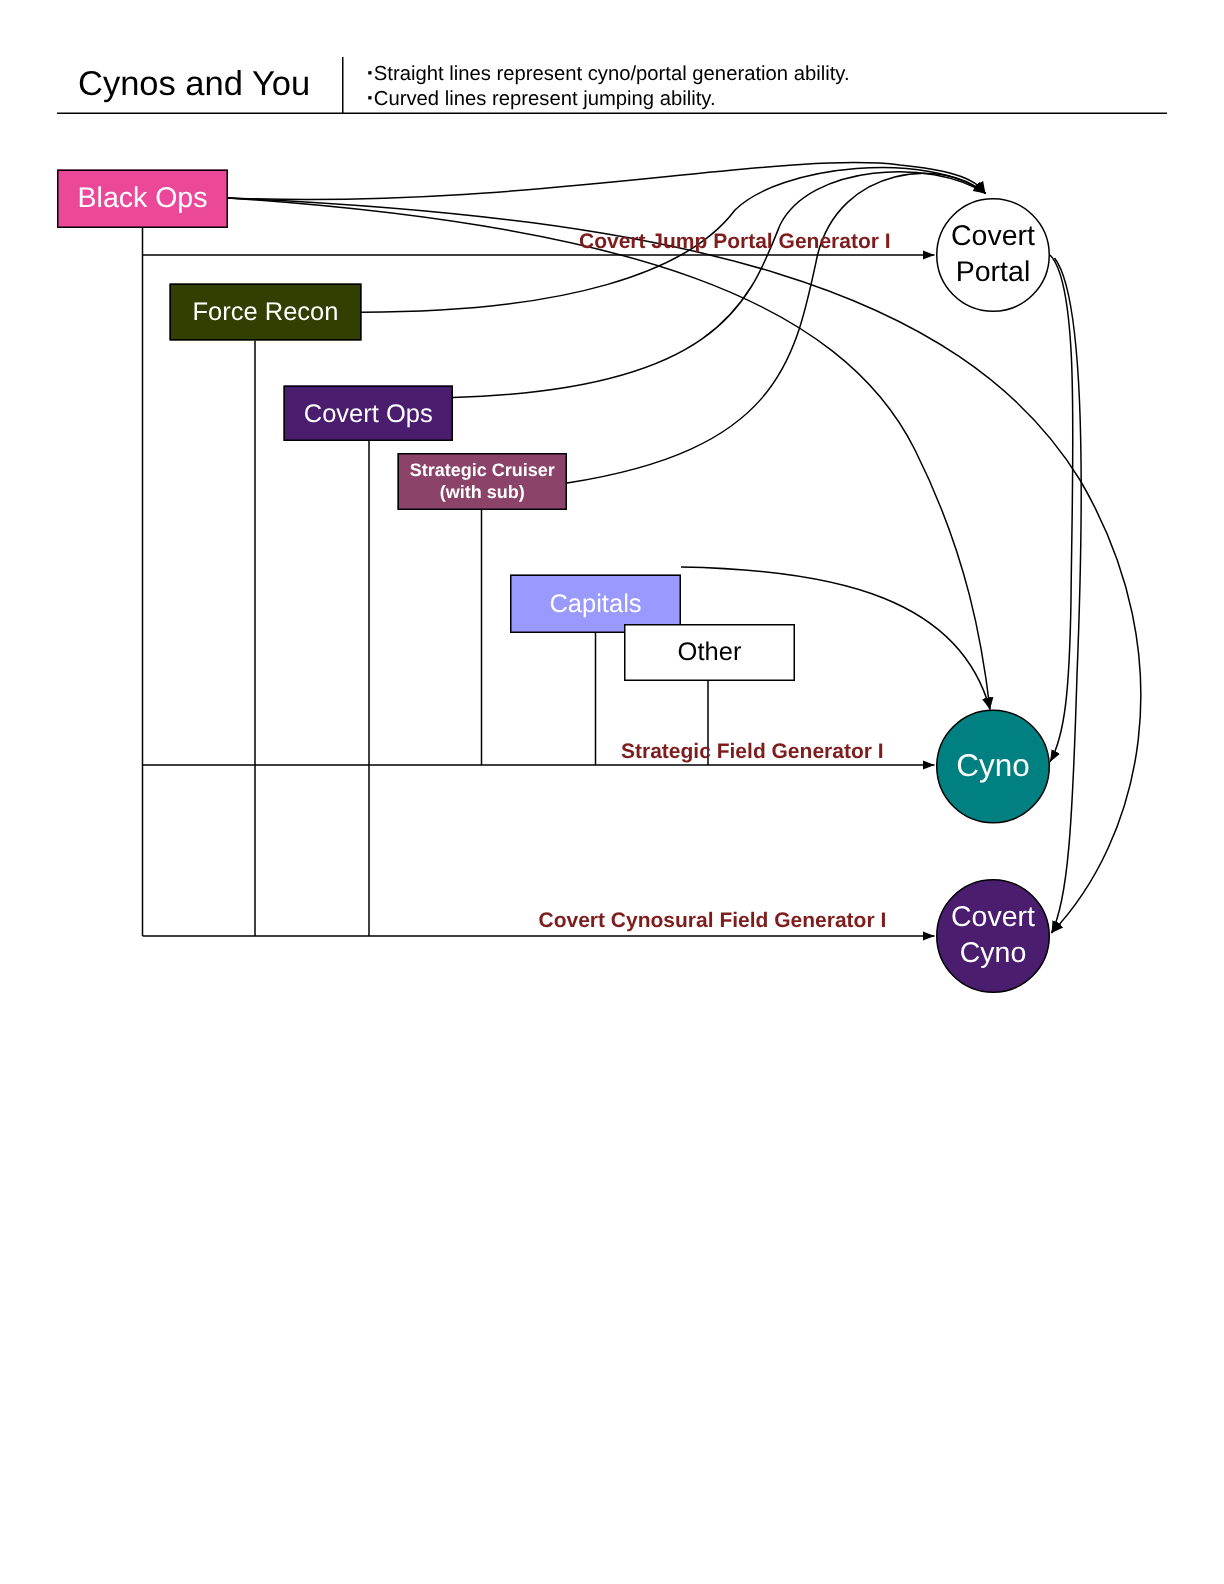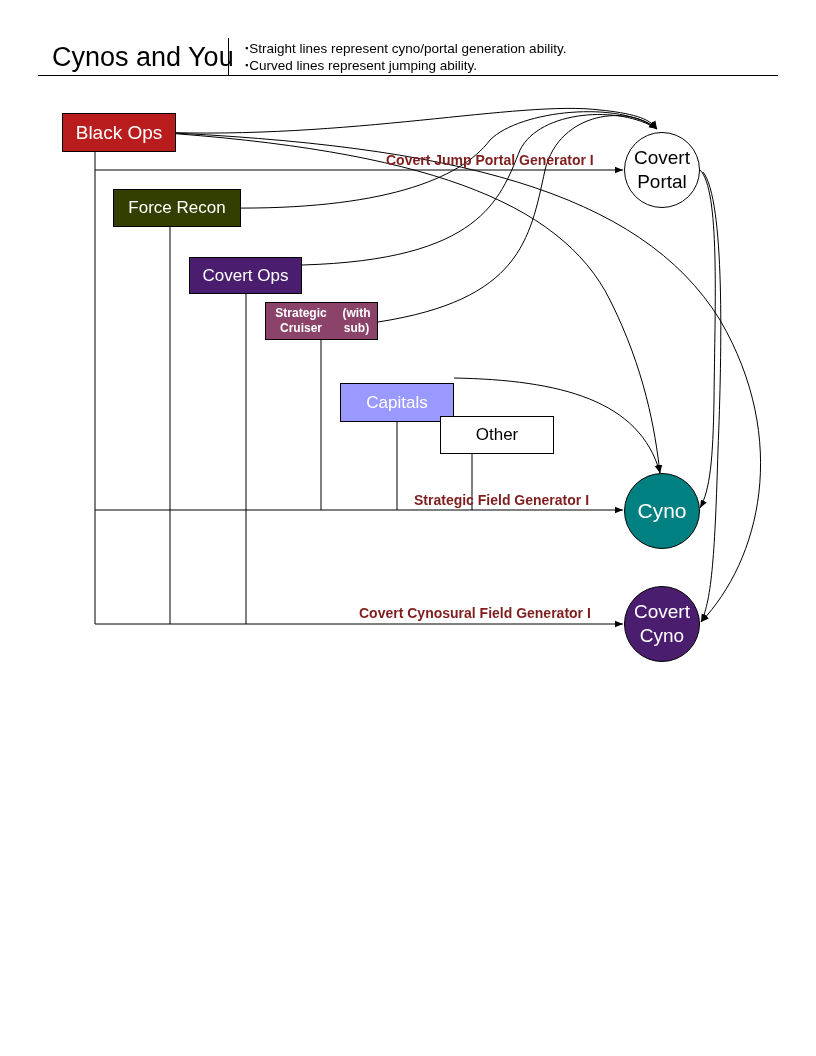--- a/index.html
+++ b/index.html
@@ -1,17 +1,17 @@
 <!DOCTYPE html>
 <html><head>
   <meta charset="utf-8">
   <style>
     html, body { margin: 0; padding: 0; background: #ffffff; }
     body { width: 816px; height: 1056px; position: relative; overflow: hidden; font-family: "Liberation Sans", sans-serif; }
-    .title { position: absolute; left: 52px; top: 42px; font-size: 27px; color: #000; }
+    .title { position: absolute; left: 52px; top: 42px; font-size: 23px; color: #000; }
     .title-divider { position: absolute; left: 228px; top: 38px; width: 1px; height: 38px; background: #000; }
     .header-rule { position: absolute; left: 38px; top: 75px; width: 740px; height: 1px; background: #000; }
     .legend { position: absolute; left: 245px; top: 40px; font-size: 13.5px; line-height: 17px; color: #000; }
     .legend div::before { content: "\25AA"; font-size: 9px; margin-right: 1px; vertical-align: 2px; }
     svg { position: absolute; left: 0; top: 0; }
     .box { position: absolute; box-sizing: border-box; border: 1px solid #000; display: flex; align-items: center; justify-content: center; text-align: center; color: #fff; font-size: 17px; }
     .node { position: absolute; border-radius: 50%; box-sizing: border-box; border: 1px solid #000; display: flex; align-items: center; justify-content: center; text-align: center; font-size: 19px; line-height: 24px; }
     .gen-label { position: absolute; font-size: 14px; font-weight: bold; color: #7f1d1d; white-space: nowrap; }
   </style>
 </head>
@@ -49,37 +49,37 @@
     <path d="M152,132 C450,145 640,190 720,320 C790,440 760,560 701,622" marker-end="url(#arrow)"></path>
     <path d="M227,208 C380,210 460,180 490,140 C520,110 620,100 657,129" marker-end="url(#arrow)"></path>
     <path d="M302,265 C480,260 500,200 520,150 C540,110 620,105 657,129" marker-end="url(#arrow)"></path>
     <path d="M378,322 C520,300 530,240 545,170 C560,110 630,105 657,129" marker-end="url(#arrow)"></path>
     <path d="M454,378 C560,380 640,400 660,473" marker-end="url(#arrow)"></path>
     <path d="M700,170 C720,190 715,300 714,400 C713,460 710,490 700,508" marker-end="url(#arrow)"></path>
     <path d="M703,172 C725,200 722,350 718,450 C715,550 712,600 701,622" marker-end="url(#arrow)"></path>
   </g>
 </svg>
 
-<div class="box" style="left:38px;top:113px;width:114px;height:39px;background:#b91c1c;font-size:19px;margin-left:24px;">
+<div class="box" style="left:38px;top:113px;width:114px;height:39px;background:#ec4899;font-size:19px;">
   <span>Black Ops</span>
 </div>
 <div class="box" style="left:113px;top:189px;width:128px;height:38px;background:#333f00;">
   <span>Force Recon</span>
 </div>
 <div class="box" style="left:189px;top:257px;width:113px;height:37px;background:#4a1d6f;">
   <span>Covert Ops</span>
 </div>
-<div class="box" style="left:265px;top:302px;width:113px;height:38px;background:#8b436a;font-size:12px;font-weight:bold;line-height:15px;flex-direction:row;">
+<div class="box" style="left:265px;top:302px;width:113px;height:38px;background:#8b436a;font-size:12px;font-weight:bold;line-height:15px;flex-direction:column;">
   <span>Strategic Cruiser</span>
   <span>(with sub)</span>
 </div>
 <div class="box" style="left:340px;top:359px;width:114px;height:39px;background:#9999ff;margin-top:24px;">
   <span>Capitals</span>
 </div>
-<div class="box" style="left:440px;top:416px;width:114px;height:38px;background:#fff;color:#000;">
+<div class="box" style="left:416px;top:416px;width:114px;height:38px;background:#fff;color:#000;">
   <span>Other</span>
 </div>
 
 <div class="gen-label" style="left:386px;top:152px;">Covert Jump Portal Generator I</div>
 <div class="gen-label" style="left:414px;top:492px;">Strategic Field Generator I</div>
 <div class="gen-label" style="left:359px;top:605px;">Covert Cynosural Field Generator I</div>
 
 <div class="node" style="left:624px;top:132px;width:76px;height:76px;background:#fff;color:#000;flex-direction:column;">
   <span>Covert</span>
   <span>Portal</span>

